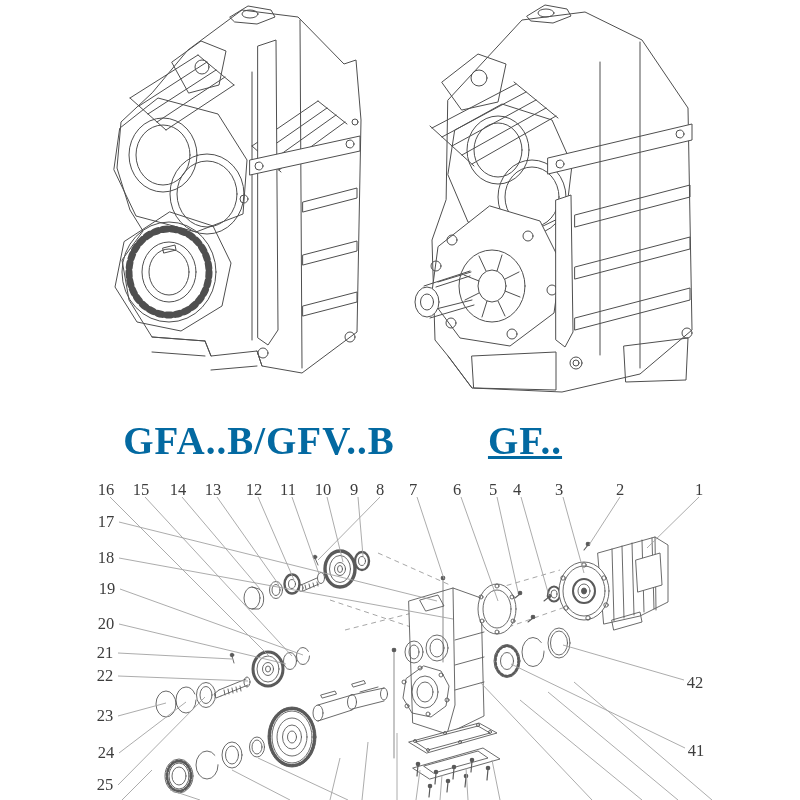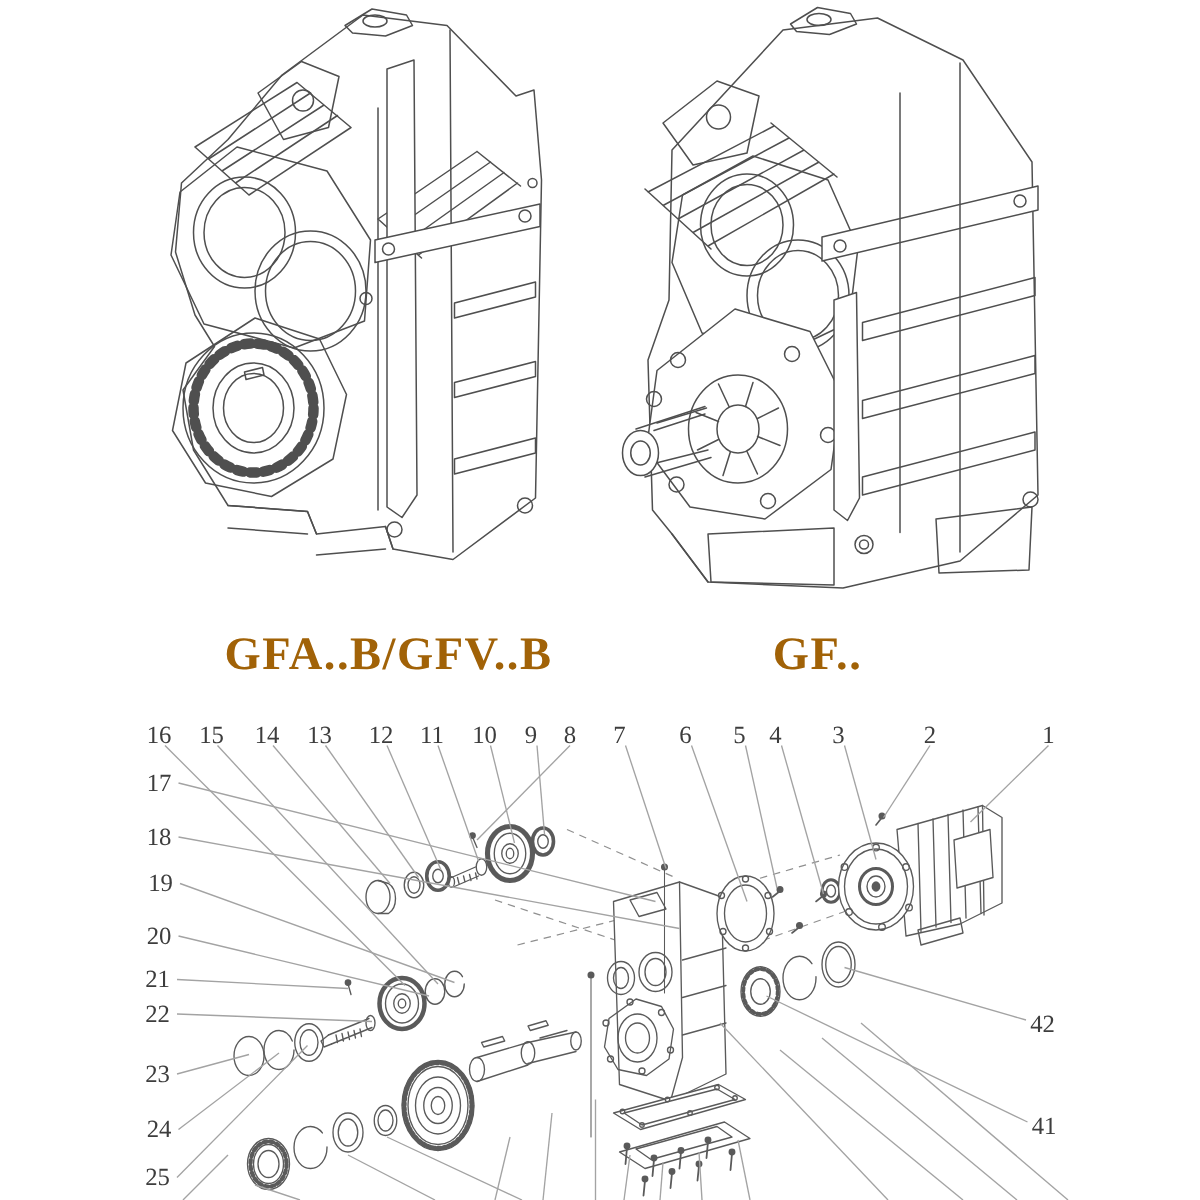--- a/index.html
+++ b/index.html
@@ -2,23 +2,23 @@
 <html><head>
 <meta charset="utf-8">
 <style>
   html,body{margin:0;padding:0;background:#ffffff;}
   .canvas{position:relative;width:800px;height:800px;background:#ffffff;overflow:hidden;
           font-family:"Liberation Serif",serif;}
   svg{position:absolute;left:0;display:block;}
   #top-figures{top:0;}
   #exploded-svg{top:465px;}
   .labels-row span{position:absolute;top:418px;transform:translateX(-50%);
-      font-weight:bold;font-size:31px;letter-spacing:1px;color:#a16207;white-space:nowrap;}
+      font-weight:bold;font-size:39px;letter-spacing:1px;color:#0369a1;white-space:nowrap;}
   #label-left{left:259px;}
-  #label-right{left:545px;}
+  #label-right{left:525px;text-decoration:underline;}
   .callout-num{font-family:"Liberation Serif",serif;font-size:16.5px;fill:#3d3d3d;}
 </style>
 </head>
 <body>
 
 <div class="canvas">
 
   <svg id="top-figures" width="800" height="410" viewBox="0 0 800 410">
     <g stroke="#4f4f4f" stroke-width="1" fill="none" stroke-linejoin="round" stroke-linecap="round">
 

